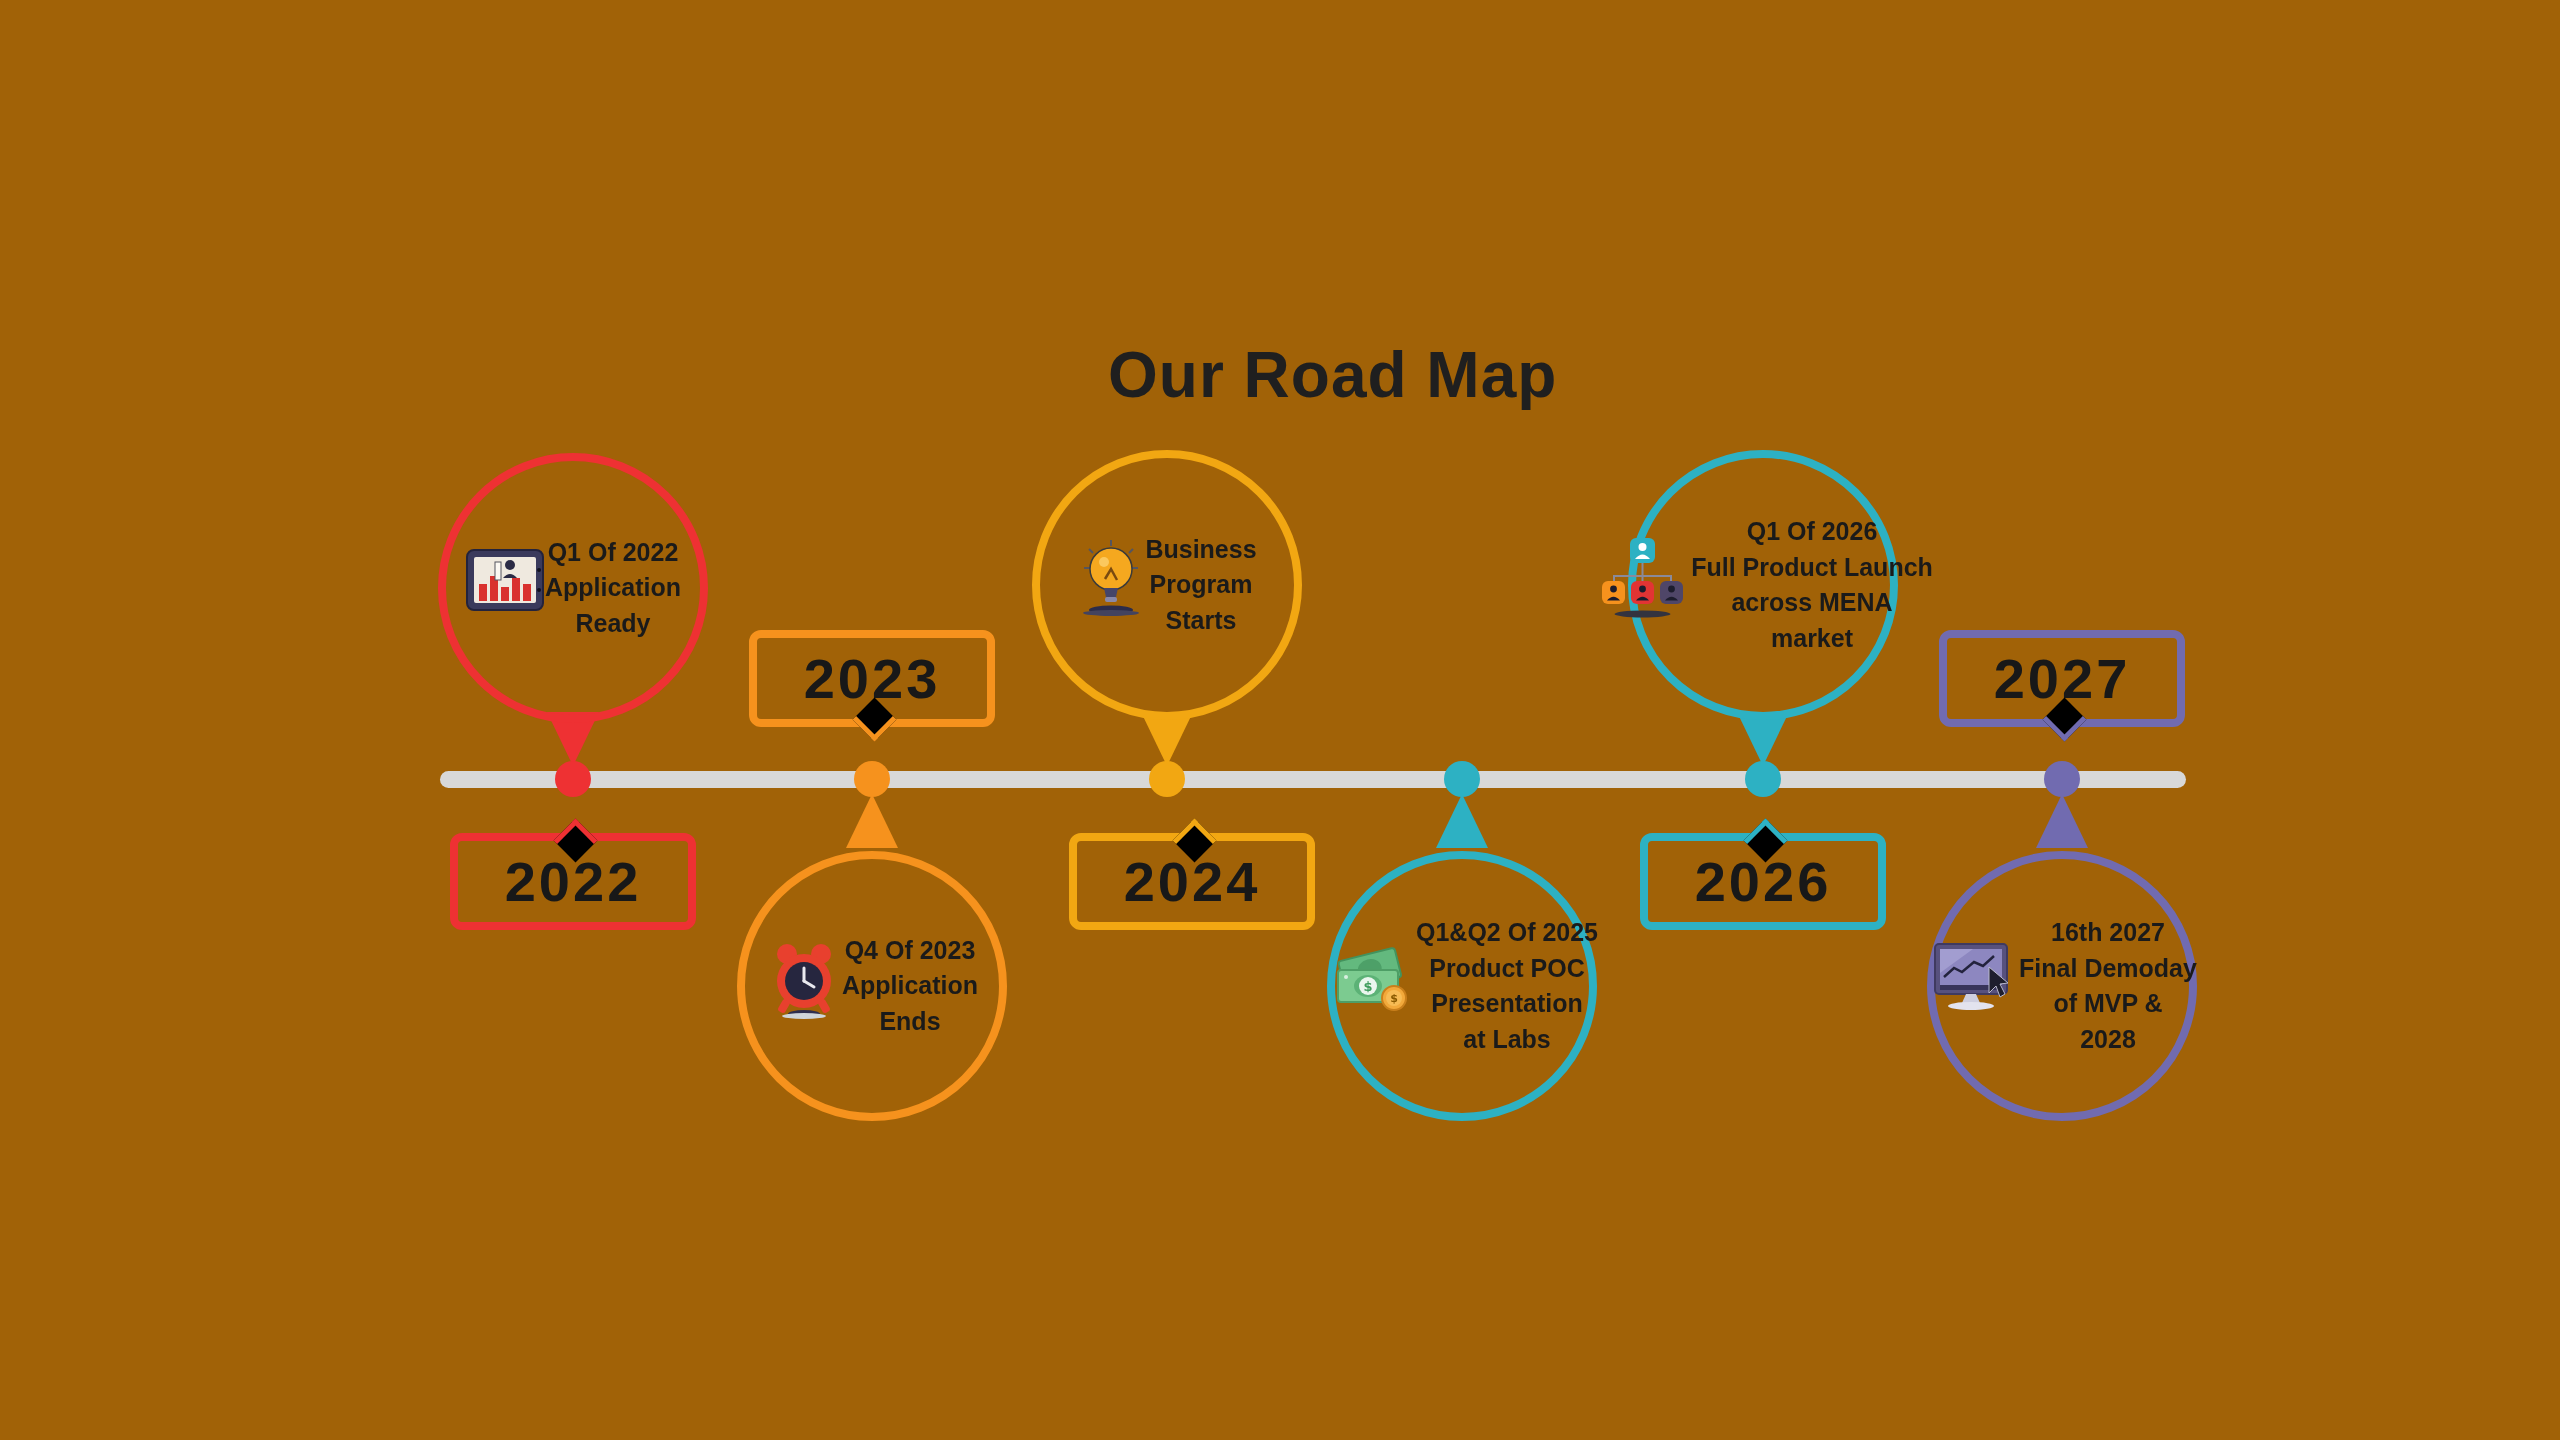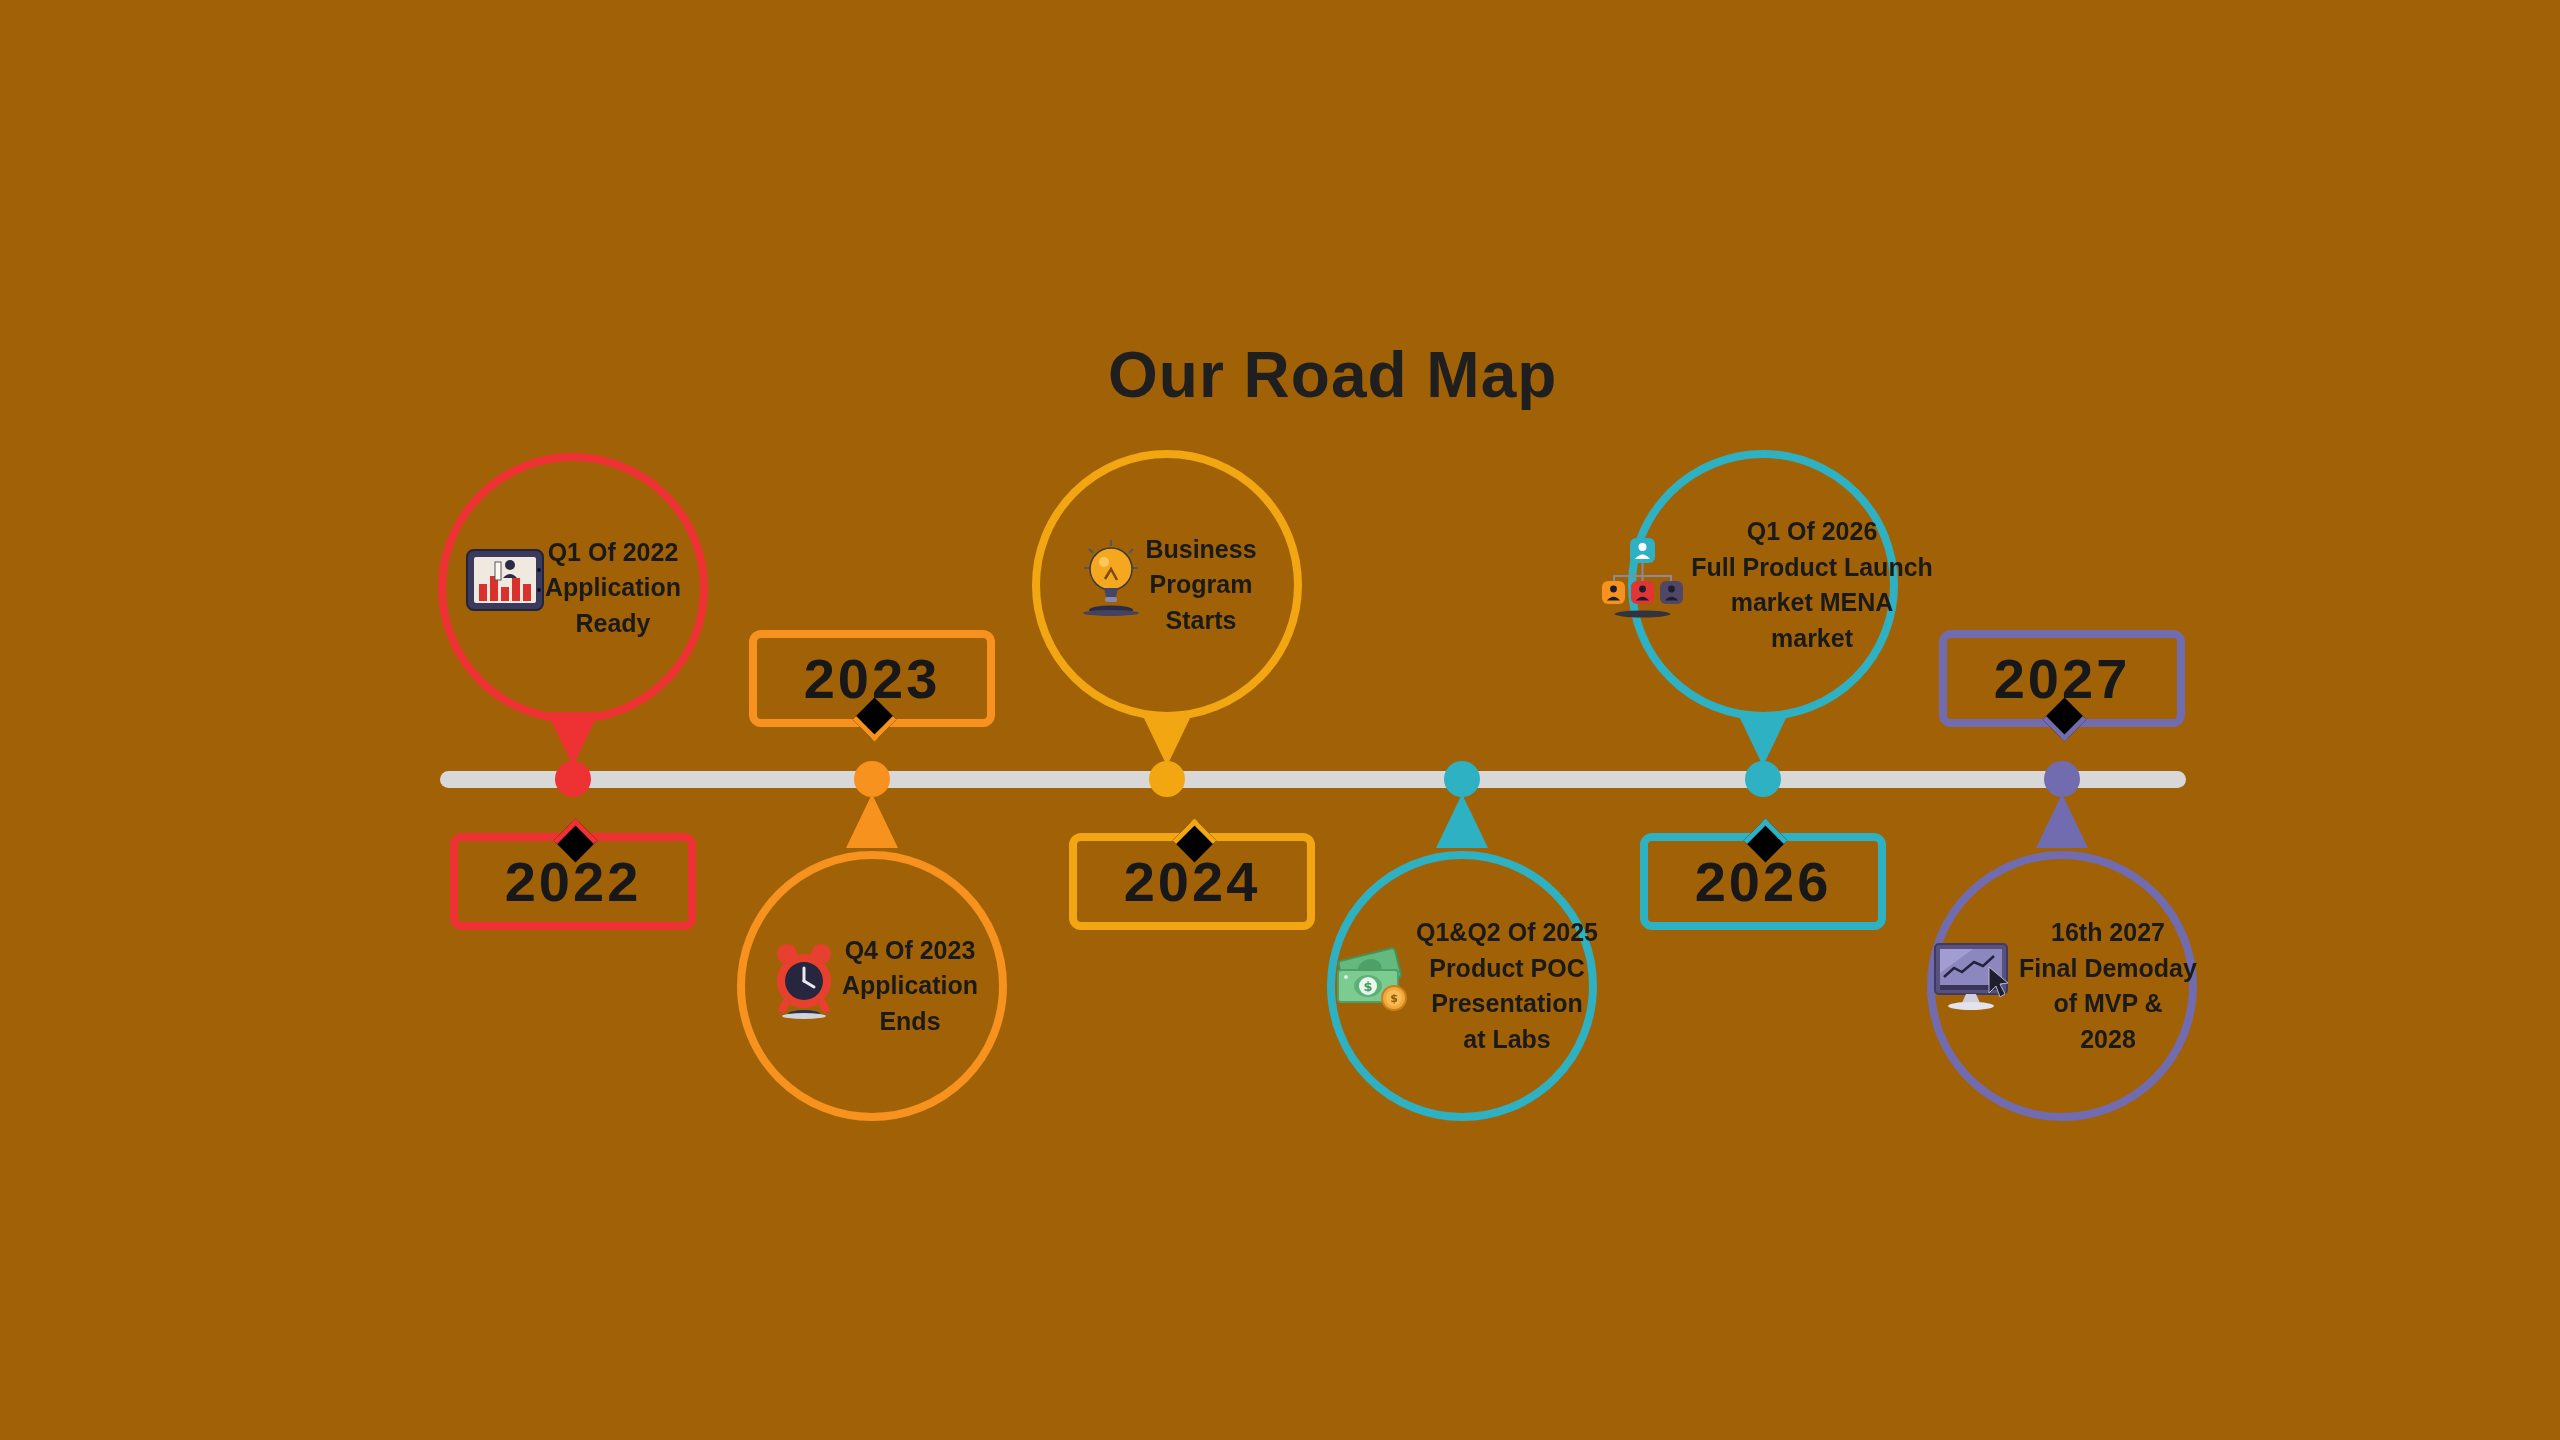--- a/index.html
+++ b/index.html
@@ -211,21 +211,21 @@
             <path d="M43 64.5 q6.5 -7.5 13 0 z"></path>
           <circle cx="78.5" cy="53" r="3.4"></circle>
             <path d="M72 64.5 q6.5 -7.5 13 0 z"></path>
         </g>
         <ellipse cx="49.5" cy="78" rx="28" ry="3.5" fill="#33333f"></ellipse>
       </svg>
     </span>
     <span class="ctext">
       <span class="cline">Q1 Of 2026</span>
       <span class="cline">Full Product Launch</span>
-      <span class="cline">market MENA</span>
+      <span class="cline">across MENA</span>
       <span class="cline">market</span>
     </span>
   </div>
   <div class="tail tail-down t5"></div>
   <div class="dot d5"></div>
   <div class="callout b5">
     <div class="notch notch-top"></div>
     <span class="year">2026</span>
   </div>
 

